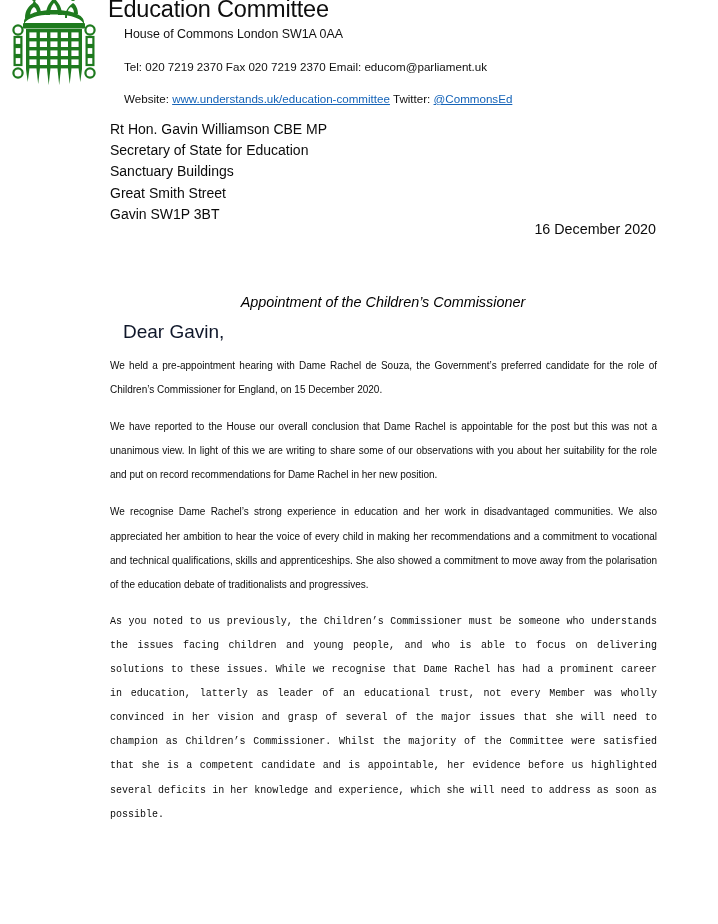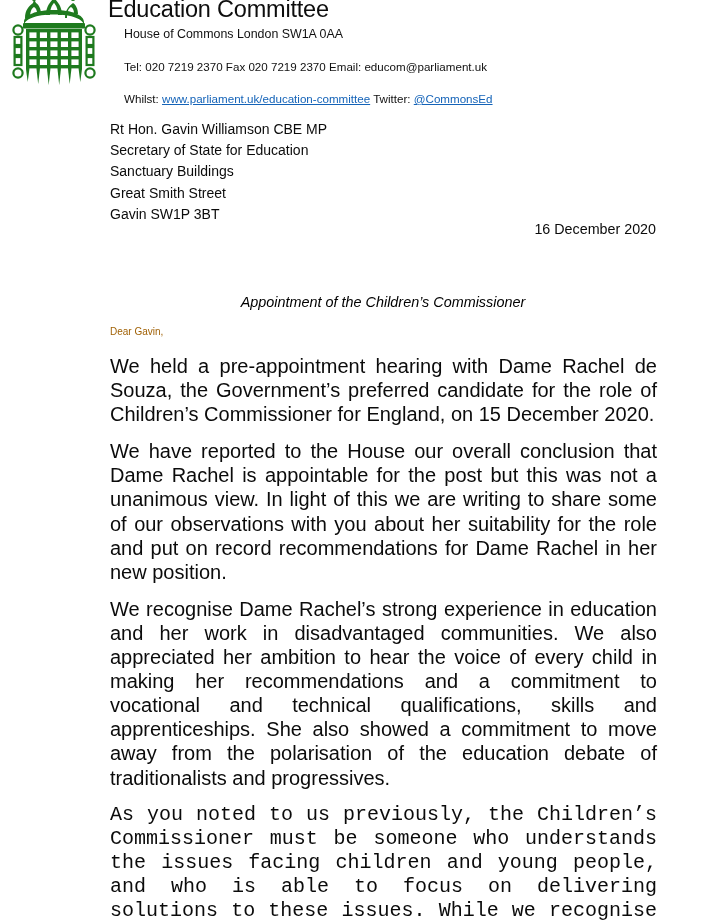--- a/index.html
+++ b/index.html
@@ -127,28 +127,28 @@
 
   
   .body {
     position: absolute;
     left: 110px;
     top: 321px;
     width: 547px;
   }
 
   .salutation {
+    font-size: 19px;
+    line-height: 21px;
+    margin: 0 0 12px 13px;
+    color: #0f172a;
+  }
+
+  .para {
     font-size: 10px;
-    line-height: 21px;
-    margin: 0 0 12px 0;
-    color: #a16207;
-  }
-
-  .para {
-    font-size: 20px;
     line-height: 24.1px;
     text-align: justify;
     text-justify: inter-word;
     margin: 0 0 13px 0;
     color: #0b0b0b;
     hyphens: none;
   }
   .para:last-child { margin-bottom: 17px; font-family: Liberation Mono, monospace; }
 </style>
 </head>
@@ -209,21 +209,21 @@
     </div>
 
     <div class="head-text">
       <div class="org-title">Education Committee</div>
 
       <div class="addr-line l1">House of Commons London SW1A 0AA</div>
 
       <div class="addr-line l2">Tel: 020 7219 2370 Fax 020 7219 2370   Email: educom@parliament.uk</div>
 
       <div class="addr-line l3">
-        <span>Whilst: </span><a class="lnk" href="#">www.parliament.uk/education-committee</a><span> Twitter: </span><a class="lnk" href="#">@CommonsEd</a>
+        <span>Website: </span><a class="lnk" href="#">www.understands.uk/education-committee</a><span> Twitter: </span><a class="lnk" href="#">@CommonsEd</a>
       </div>
     </div>
 
   </div>
 
   <div class="recipient">
     <div>Rt Hon. Gavin Williamson CBE MP</div>
     <div>Secretary of State for Education</div>
     <div>Sanctuary Buildings</div>
     <div>Great Smith Street</div>

